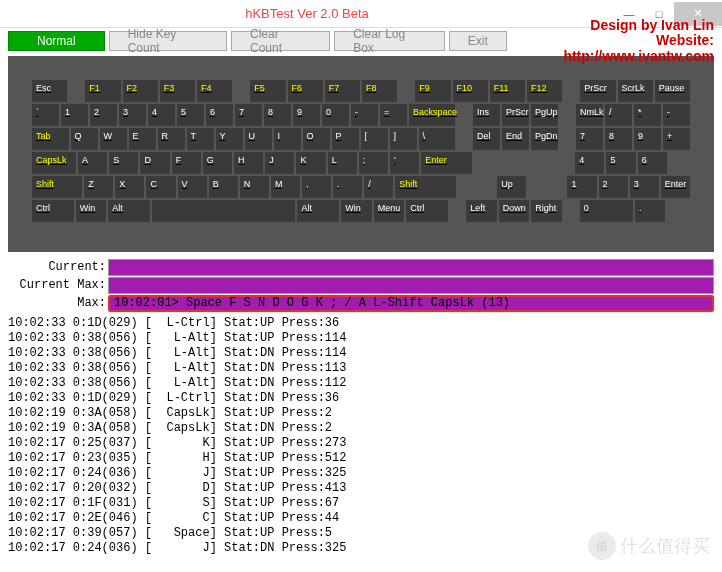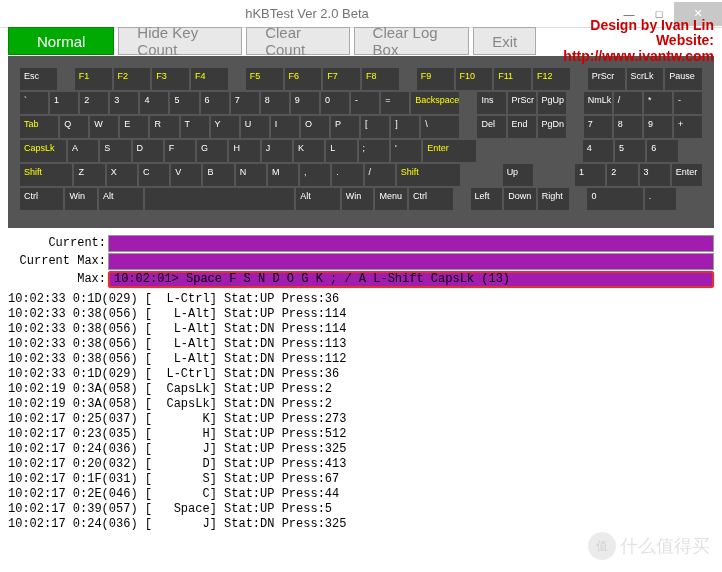--- a/index.html
+++ b/index.html
@@ -1,26 +1,26 @@
 <!DOCTYPE html>
 <html><head>
 <meta charset="utf-8">
 <style>
 * { margin:0; padding:0; box-sizing:border-box; font-family:"Microsoft YaHei",Arial,sans-serif; }
 body { background:#fff; width:722px; height:572px; overflow:hidden; position:relative; }
 .titlebar { height:28px; background:#fff; display:flex; align-items:center; border-bottom:1px solid #ddd; }
-.title { flex:1; text-align:center; font-size:13px; color:#737373; }
+.title { flex:1; text-align:center; font-size:13px; color:#ef4444; }
 .winbtns { display:flex; }
 .winbtn { width:30px; height:24px; display:flex; align-items:center; justify-content:center; font-size:11px; color:#555; }
 .winbtn.close { background:#c8c8c8; color:#fff; width:48px; }
 .toolbar { height:26px; display:flex; align-items:center; padding:2px 8px; gap:4px; }
-.tbtn { height:28px; padding:0 18px; font-size:15px; border:1px solid #aaa; background:#e8e8e8; color:#888; display:flex; align-items:center; justify-content:center; cursor:pointer; }
+.tbtn { height:20px; padding:0 18px; font-size:12px; border:1px solid #aaa; background:#e8e8e8; color:#888; display:flex; align-items:center; justify-content:center; cursor:pointer; }
 .tbtn.normal { background:#0a0; color:#fff; border-color:#080; padding:0 28px; }
 .credit { margin-left:auto; text-align:right; font-size:14px; color:#c00; font-weight:bold; line-height:1.1; }
-.kbwrap { background:#555; padding:12px; margin:2px 8px; }
+.kbwrap { background:#555; padding:24px; margin:2px 8px;text-decoration:underline; }
 .kbrow { display:flex; gap:2px; margin-bottom:2px; }
 .kbrow:last-child { margin-bottom:6px; }
 .key { background:#3a3a3a; color:#ff0; font-size:9px; padding:3px 4px; height:22px; display:flex; align-items:flex-start; flex:1; min-width:0; }
 .key.w { color:#fff; }
 .gap { width:14px; flex:none; }
 .key.f15 { flex:1.5; }
 .key.f17 { flex:1.7; }
 .key.f2 { flex:2; }
 .key.f25 { flex:2.5; }
 .key.f6 { flex:6; }

